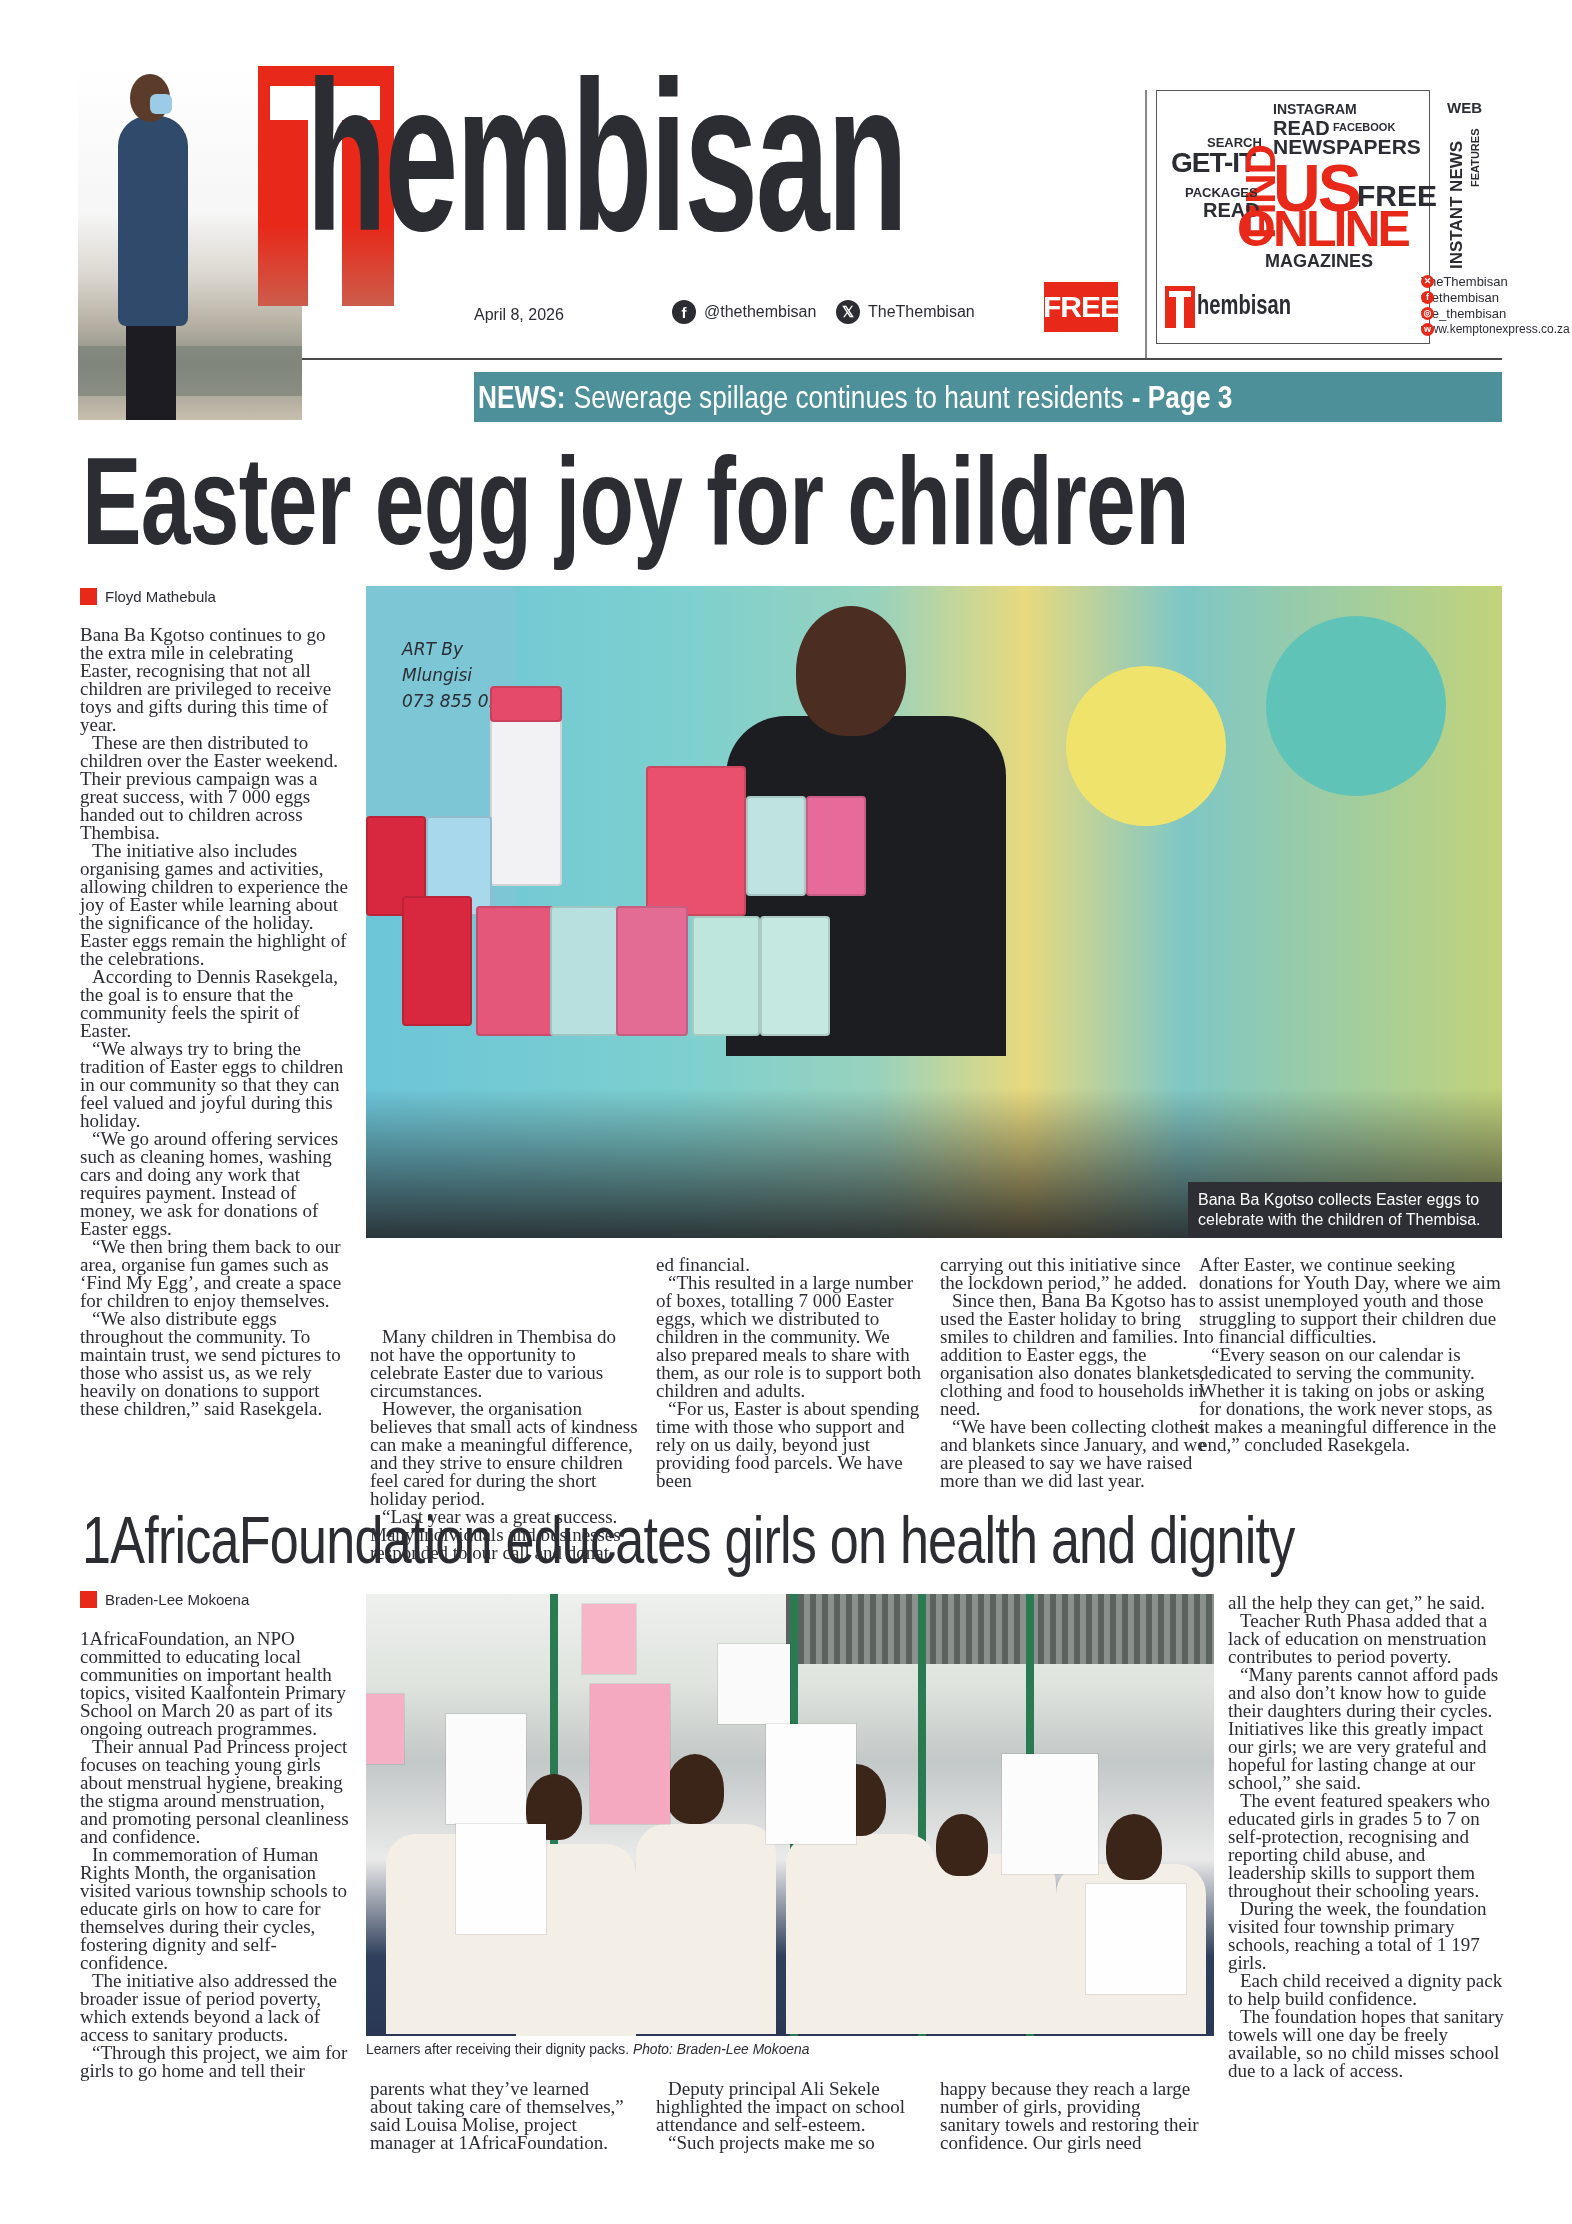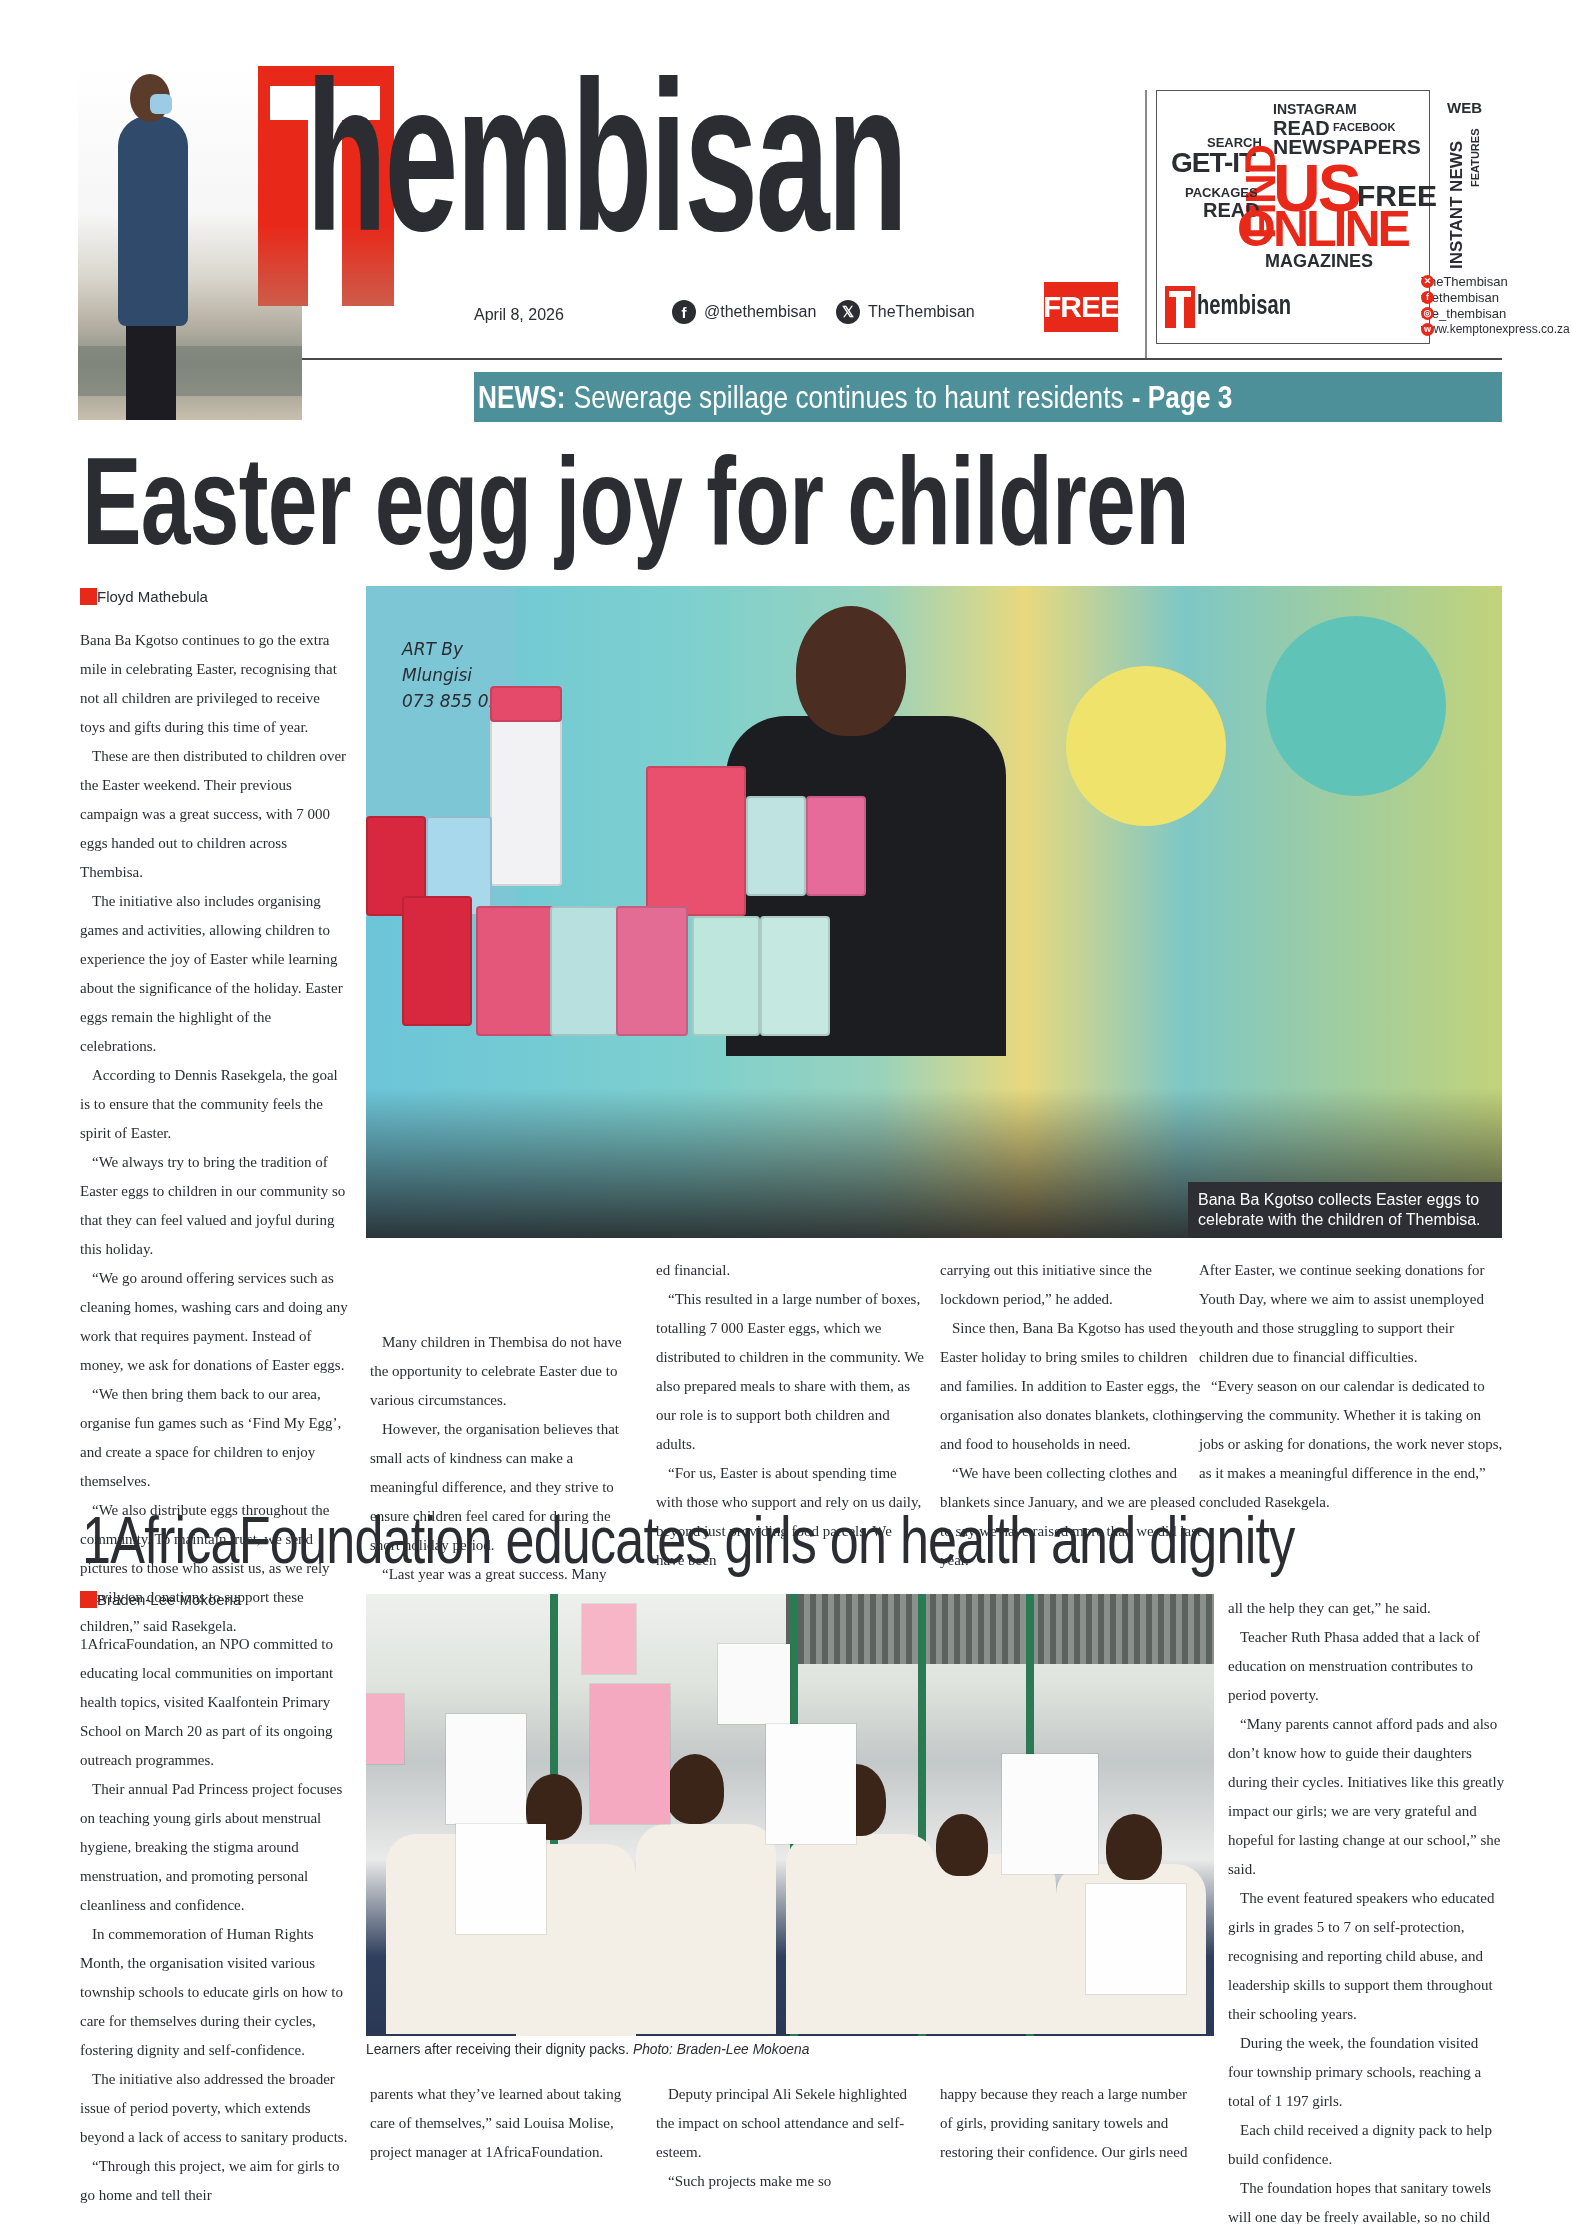--- a/index.html
+++ b/index.html
@@ -35,24 +35,24 @@
   .promo .mini-logo:after{content:"";position:absolute;left:11px;top:5px;width:8px;height:37px;background:#fff;}
   .promo .contact{position:absolute;right:8px;font-weight:400;font-size:13px;display:flex;align-items:center;gap:4px;}
   .promo .dot{width:13px;height:13px;border-radius:50%;background:#e8291a;color:#fff;font-size:9px;display:inline-flex;align-items:center;justify-content:center;font-weight:700;}
   
   .news-banner{left:474px;top:372px;width:1028px;height:50px;background:#4e9099;color:#fff;font-family:"Liberation Sans",sans-serif;display:flex;align-items:center;padding-left:4px;box-sizing:border-box;font-size:32px;white-space:nowrap;}
   .news-banner .inner{transform:scaleX(.82);transform-origin:left center;display:flex;gap:10px;}
   .news-banner b{font-weight:700;}
   
   .h1{left:82px;top:436px;font-family:"Liberation Sans",sans-serif;font-weight:700;font-size:124px;line-height:130px;color:#2b2d33;white-space:nowrap;transform:scaleX(.72);transform-origin:left top;letter-spacing:-1px;}
   .h2{left:82px;top:1505px;font-family:"Liberation Sans",sans-serif;font-weight:400;font-size:66px;line-height:70px;color:#2b2d33;white-space:nowrap;transform:scaleX(.79);transform-origin:left top;letter-spacing:-1px;}
-  .byline{display:flex;align-items:center;font-family:"Liberation Sans",sans-serif;font-size:15px;color:#2b2d33;}
+  .byline{display:flex;align-items:center;gap:8px;font-family:"Liberation Sans",sans-serif;font-size:15px;color:#2b2d33;}
   .byline .sq{width:17px;height:17px;background:#e8291a;}
   
-  .col{font-family:"Liberation Serif",serif;font-size:15px;line-height:29px;color:#2b2d33;}
+  .col{font-family:"Liberation Serif",serif;font-size:19px;line-height:18px;color:#2b2d33;}
   .col p{margin:0;text-indent:12px;}
   .col p.first{text-indent:0;}
   
   .photo1{left:366px;top:586px;width:1136px;height:652px;overflow:hidden;
     background:linear-gradient(90deg,#6cc5d8 0%,#7dd0cf 28%,#98d2bd 45%,#e8d97e 58%,#7ec7c6 72%,#c2d37a 100%);}
   .photo1 .woman{position:absolute;left:430px;top:20px;width:110px;height:130px;background:#4b2d22;border-radius:50% 50% 45% 45%;}
   .photo1 .torso{position:absolute;left:360px;top:130px;width:280px;height:340px;background:#1c1d20;border-radius:60px 60px 0 0;}
   .photo1 .box{position:absolute;border-radius:4px;box-shadow:inset 0 0 0 2px rgba(0,0,0,.12);}
   .photo1 .kids{position:absolute;left:0;bottom:0;width:100%;height:150px;background:linear-gradient(180deg,rgba(0,0,0,0),rgba(30,28,30,.85));}
   .caption1{right:0;bottom:0;background:#2e2f35;color:#fff;font-family:"Liberation Sans",sans-serif;font-size:16px;line-height:20px;padding:8px 8px 8px 10px;text-align:left;width:296px;}

